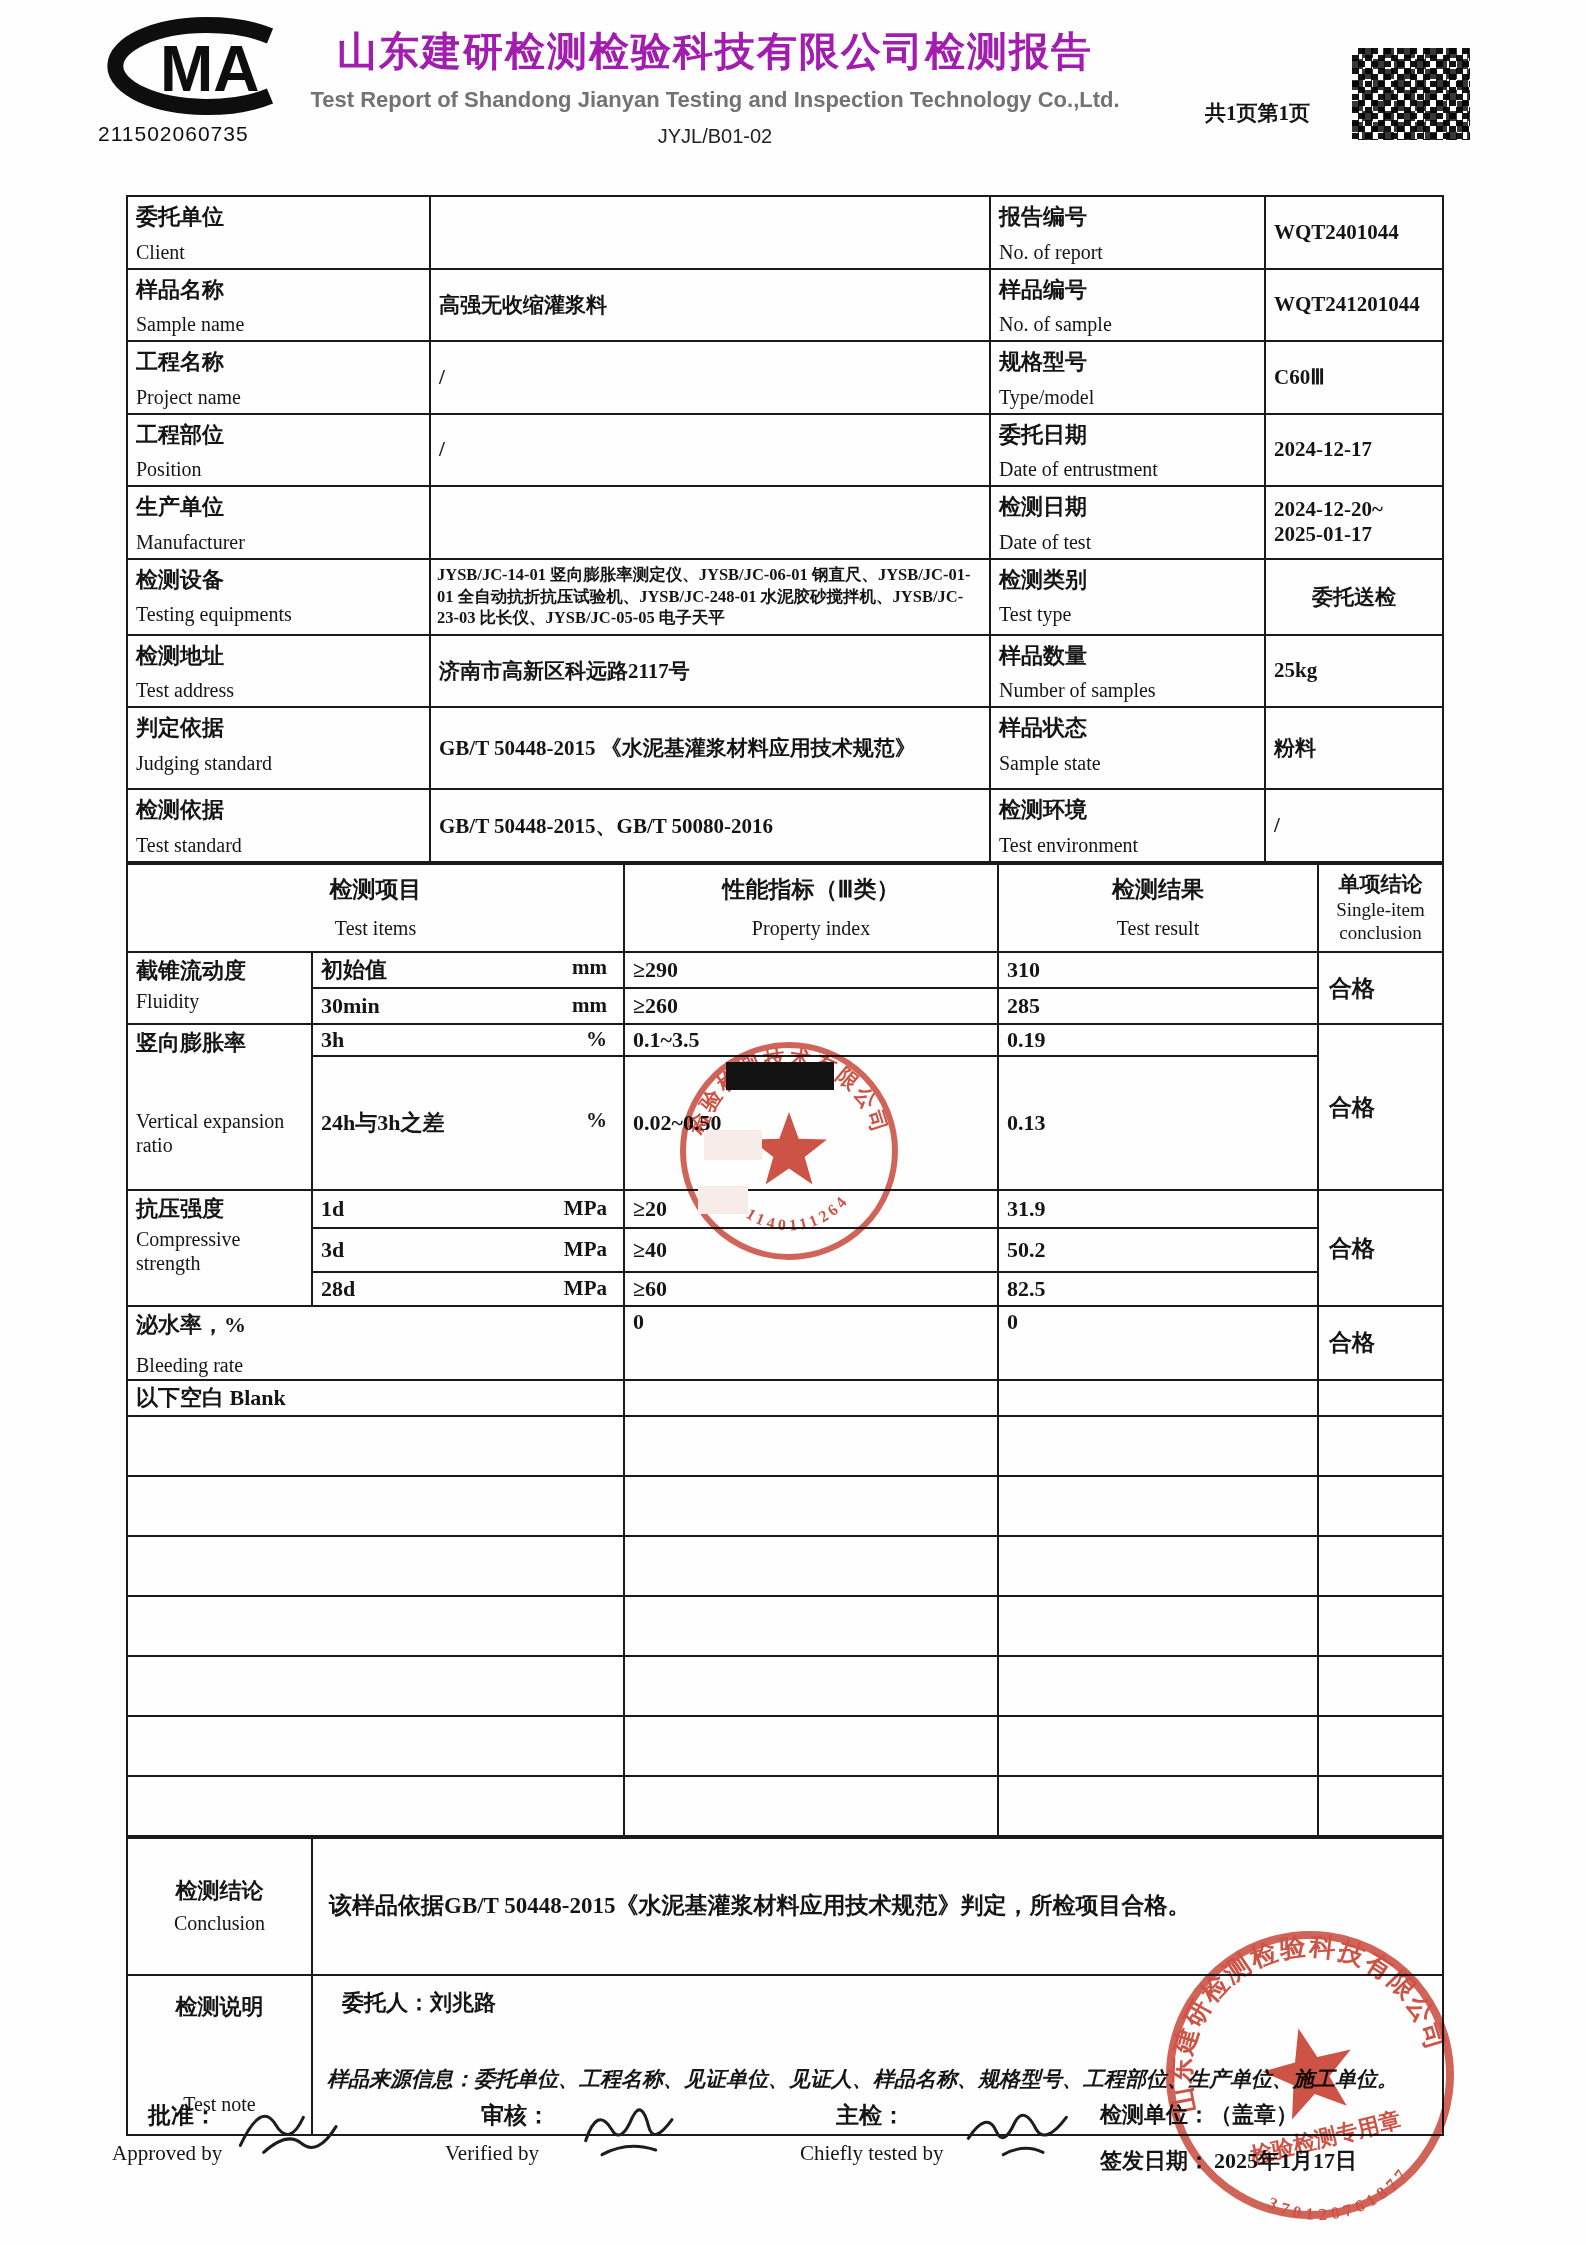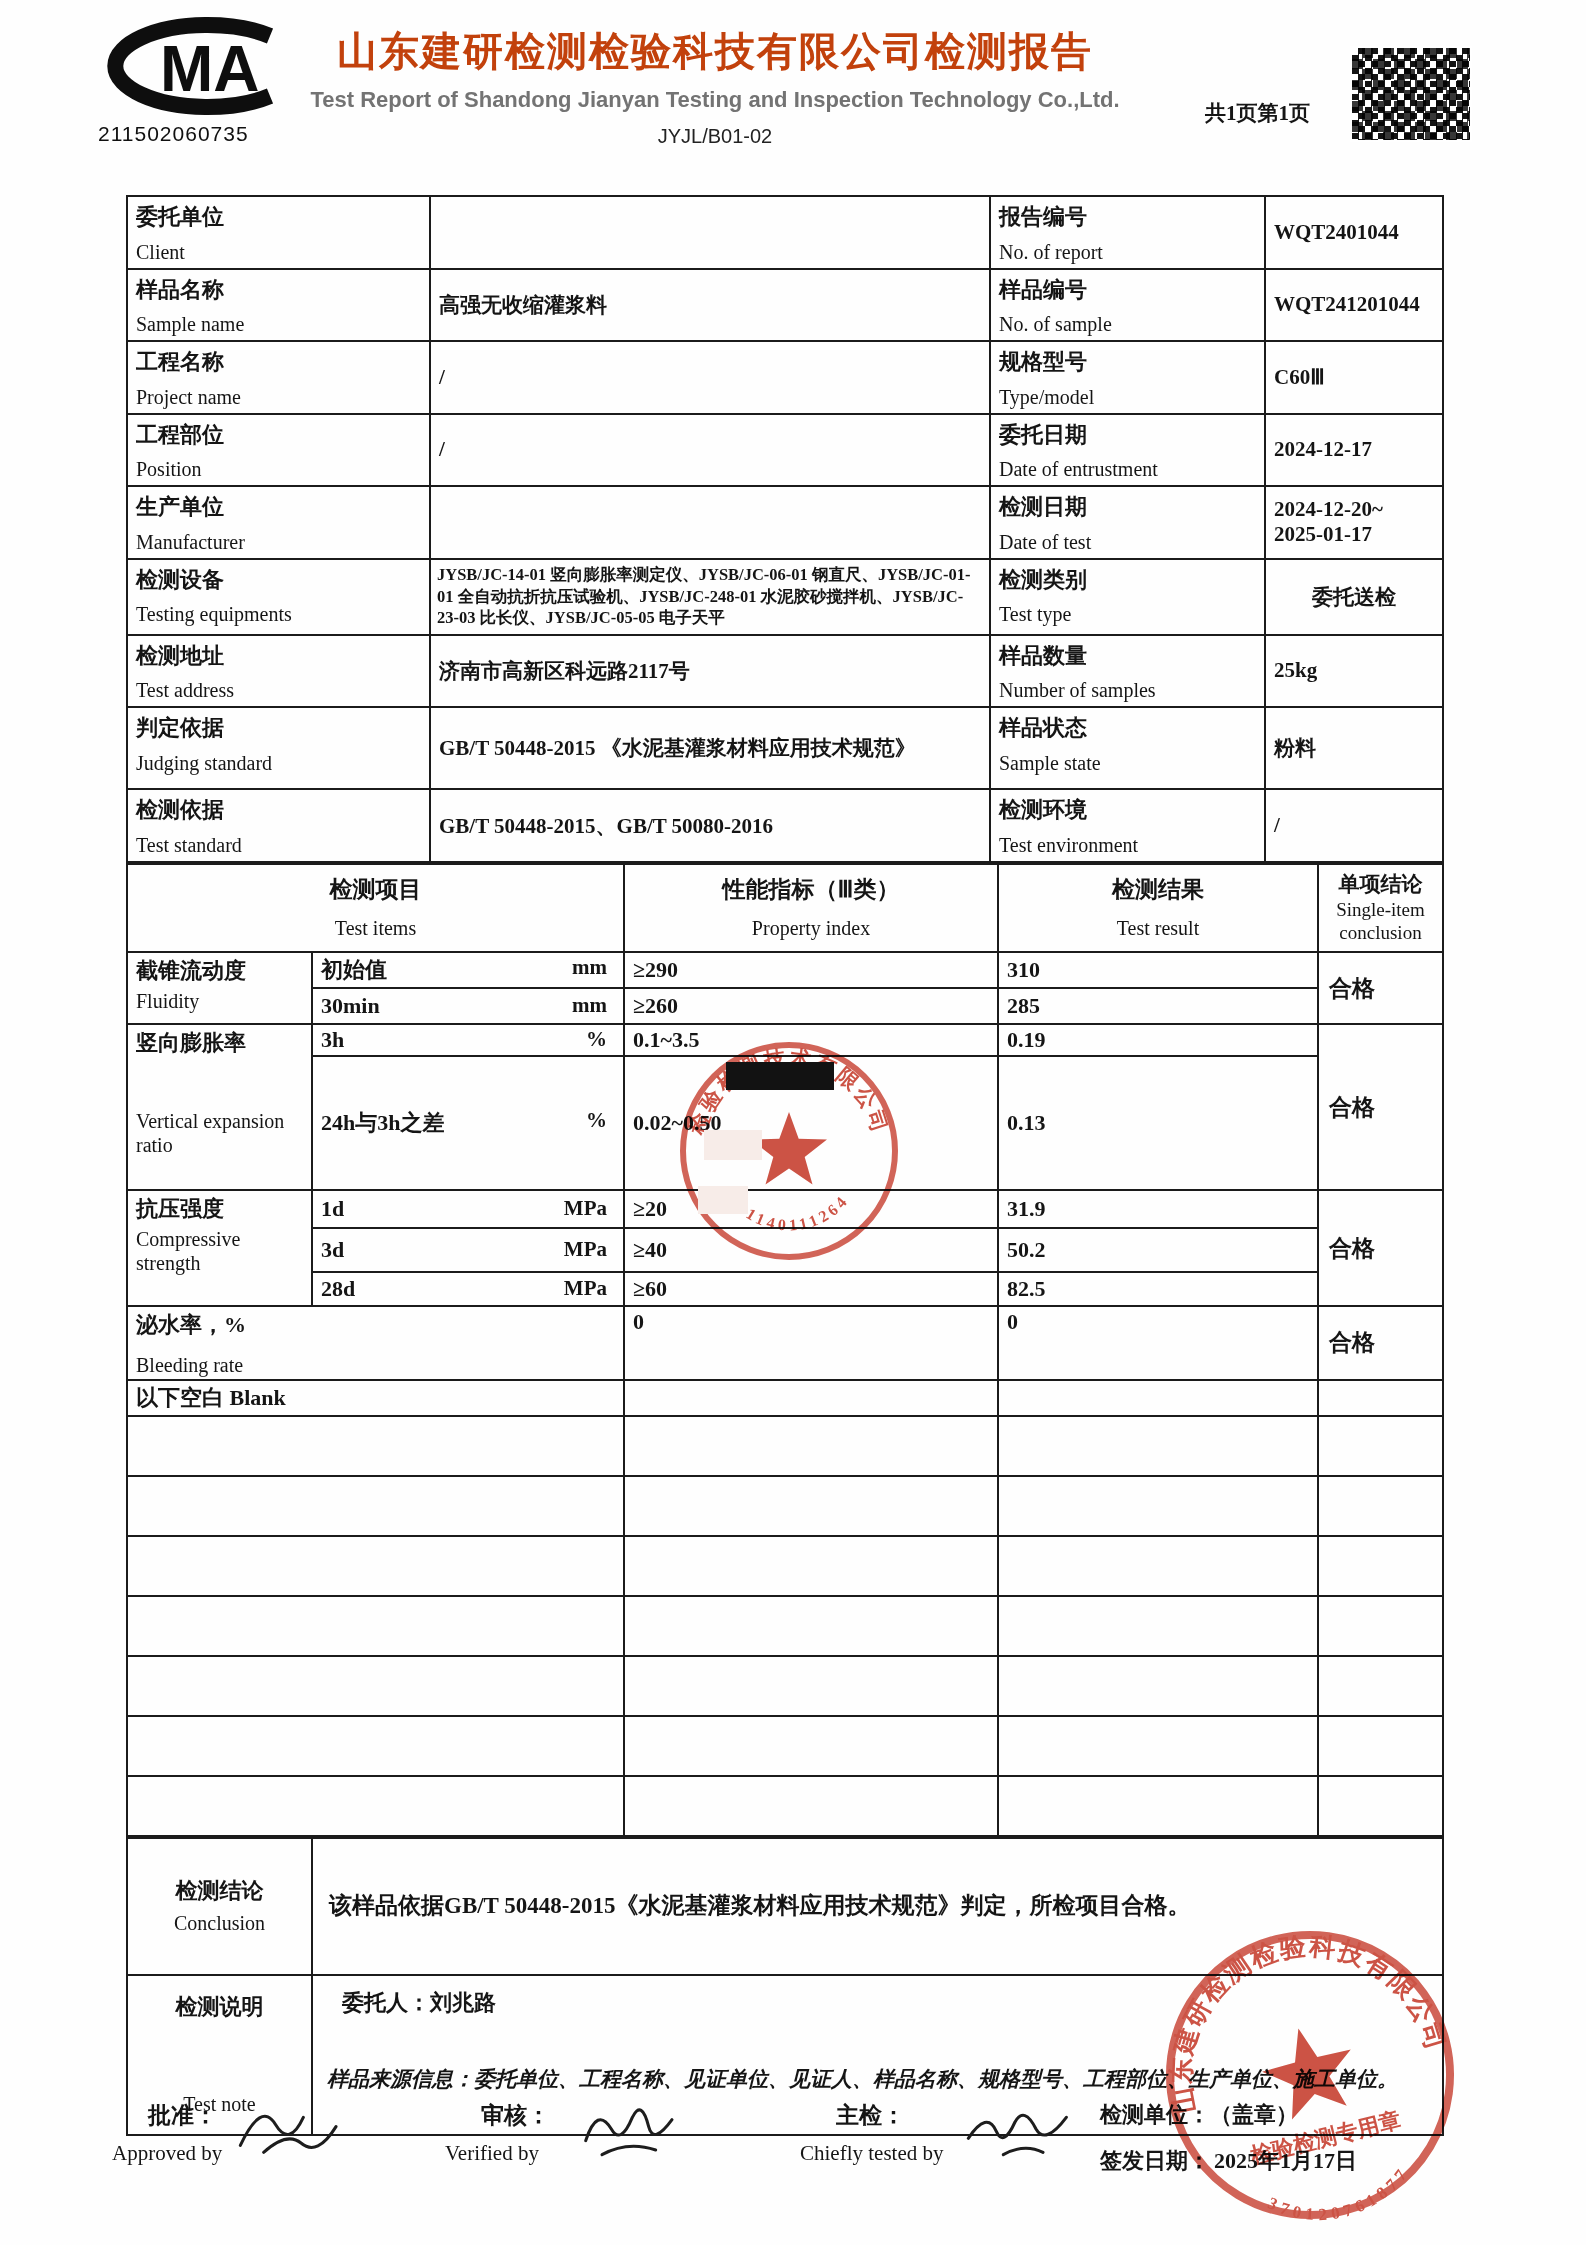--- a/index.html
+++ b/index.html
@@ -9,21 +9,21 @@
     width: 1586px; height: 2245px;
     background: #fefefe;
     overflow: hidden;
     font-family: "Liberation Serif", serif;
     color: #151515;
   }
   
   .cma-block { position:absolute; left:94px; top:16px; width:230px; }
   .cma-number { font-family:"Liberation Sans",sans-serif; font-size:21px; letter-spacing:1px; color:#101010; margin-top:2px; margin-left:4px; }
   .title-block { position:absolute; left:240px; top:24px; width:950px; text-align:center; }
-  .title-cn { font-family:"Liberation Sans",sans-serif; font-weight:bold; font-size:40px; letter-spacing:2px; color:#c2410c; }
+  .title-cn { font-family:"Liberation Sans",sans-serif; font-weight:bold; font-size:40px; letter-spacing:2px; color:#a21caf; }
   .title-en { font-family:"Liberation Sans",sans-serif; font-weight:bold; font-size:22px; margin-top:8px; color:#737373; }
   .form-code { font-family:"Liberation Sans",sans-serif; font-size:20px; margin-top:12px; color:#222; }
   .page-info { position:absolute; left:1205px; top:99px; font-size:21px; font-weight:bold; }
   .qr { position:absolute; left:1352px; top:48px; width:118px; height:92px;
         background-image: repeating-conic-gradient(#141414 0% 25%, #ffffff 0% 50%);
         background-size: 13px 13px; outline:2px solid #fff; }
   .qr::after { content:""; position:absolute; inset:0;
         background-image: repeating-conic-gradient(rgba(20,20,20,.85) 0% 25%, rgba(255,255,255,.9) 0% 50%);
         background-size: 21px 21px; mix-blend-mode:multiply; }
 

